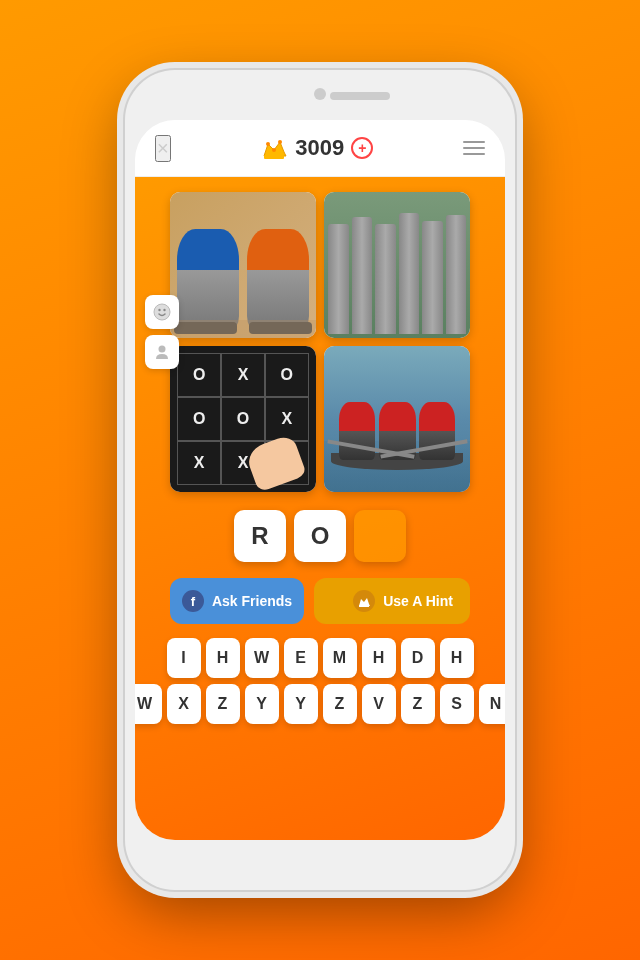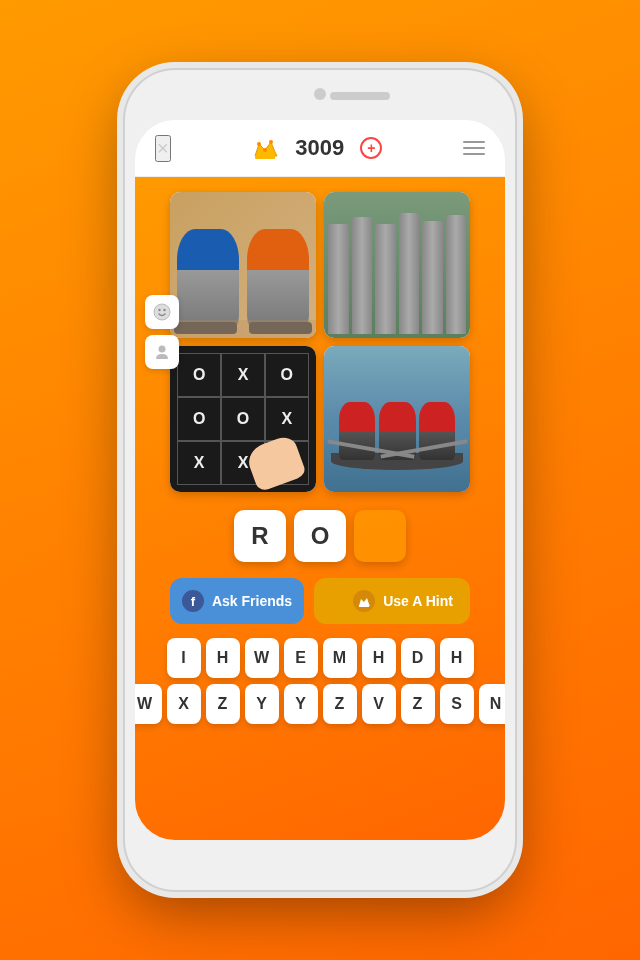--- a/index.html
+++ b/index.html
@@ -79,21 +79,21 @@
 
     .top-bar .close-btn {
       font-size: 20px;
       color: #ccc;
       cursor: pointer;
     }
 
     .top-bar .score-area {
       display: flex;
       align-items: center;
-      gap: 16px;
+      gap: 7px;
     }
 
     .crown-icon {
       width: 28px;
       height: 28px;
       position: relative;
     }
 
     .score-number {
       font-size: 22px;

